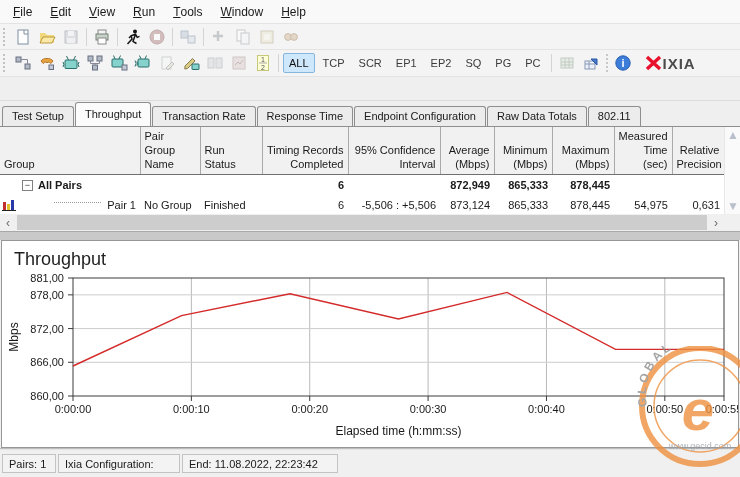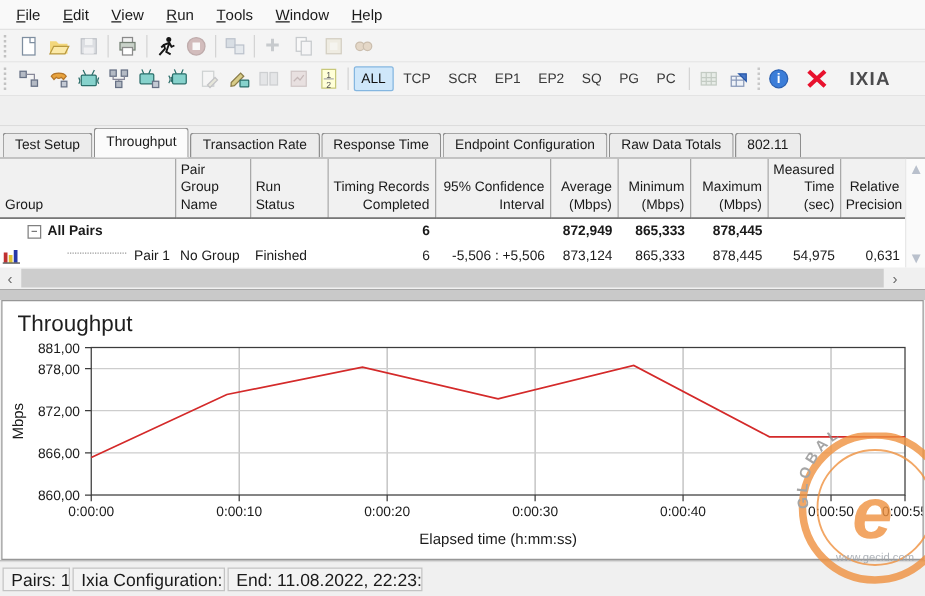--- a/index.html
+++ b/index.html
@@ -17,21 +17,21 @@
   .toolbar1 { height:26px; }
   .toolbar2 { height:27px; }
   .grip { width:5px; height:18px; border-left:2px dotted #c2c2c2; margin:0 3px 0 1px; }
   .tbtn { width:24px; height:22px; display:flex; align-items:center; justify-content:center; border-radius:2px; }
   .tbtn.disabled { filter:grayscale(55%) opacity(0.45); }
   .tsep { width:1px; height:18px; background:#d4d4d4; margin:0 3px; }
   .tsep.dotted { background:none; border-left:2px dotted #c8c8c8; width:2px; }
   .view-btn { font-size:11px; color:#3a3a3a; padding:3px 5px; margin:0 1px; border:1px solid transparent; border-radius:2px; cursor:default; }
   .view-btn.active { background:#cfe7fa; border-color:#84b6e0; color:#111; }
   .ixia-logo { display:flex; align-items:center; margin-left:10px; }
-  .ixia-text { font-weight:bold; font-size:15px; letter-spacing:1px; color:#4b4b4d; margin-left:18px; }
+  .ixia-text { font-weight:bold; font-size:15px; letter-spacing:1px; color:#4b4b4d; margin-left:1px; }
 
   .toolbar-gap { height:24px; background:#efefef; border-bottom:1px solid #dcdcdc; }
 
   
   .tabbar { height:25px; background:#efefef; display:flex; align-items:flex-end; padding-left:2px; }
   .tab { font-size:11px; padding:3px 9px 4px 9px; border:1px solid #8e8e8e; border-bottom:none; background:#ececec; margin-right:1px; border-radius:3px 3px 0 0; height:20px; display:flex; align-items:center; cursor:default; }
   .tab.active { background:#fbfbfb; height:24px; position:relative; z-index:2; font-size:11px; }
 
   
   .tablewrap { position:relative; height:105px; background:#fff; border-top:1px solid #8e8e8e; }
@@ -63,21 +63,21 @@
   .midgap { height:9px; background:#c9c9c9; border-top:1px solid #a8a8a8; }
 
   
   .chart-panel { position:relative; height:208px; background:#fff; border:1px solid #979797; margin:0 1px; }
   .chart-title { font-size:18px; color:#1e1e1e; padding:8px 0 2px 12px; }
   .chart-svg { display:block; }
 
   
   .status-gap { height:2px; background:#e4e4e4; border-top:1px solid #bdbdbd; }
   .statusbar { height:27px; background:#f0f0f0; display:flex; align-items:center; padding:0 2px; }
-  .status-field { height:19px; border:1px solid #c3c3c3; background:#f3f3f3; font-size:14px; display:flex; align-items:center; padding:0 6px; margin-right:2px; white-space:nowrap; overflow:hidden; flex:none; }
+  .status-field { height:19px; border:1px solid #c3c3c3; background:#f3f3f3; font-size:11px; display:flex; align-items:center; padding:0 6px; margin-right:2px; white-space:nowrap; overflow:hidden; flex:none; }
 
   .watermark { position:absolute; left:612px; top:346px; pointer-events:none; z-index:5; }
 </style>
 </head>
 <body>
 
 <div id="app">
 
   <div class="menubar" id="menubar">
       <div class="menu-item"><u>F</u>ile</div>

